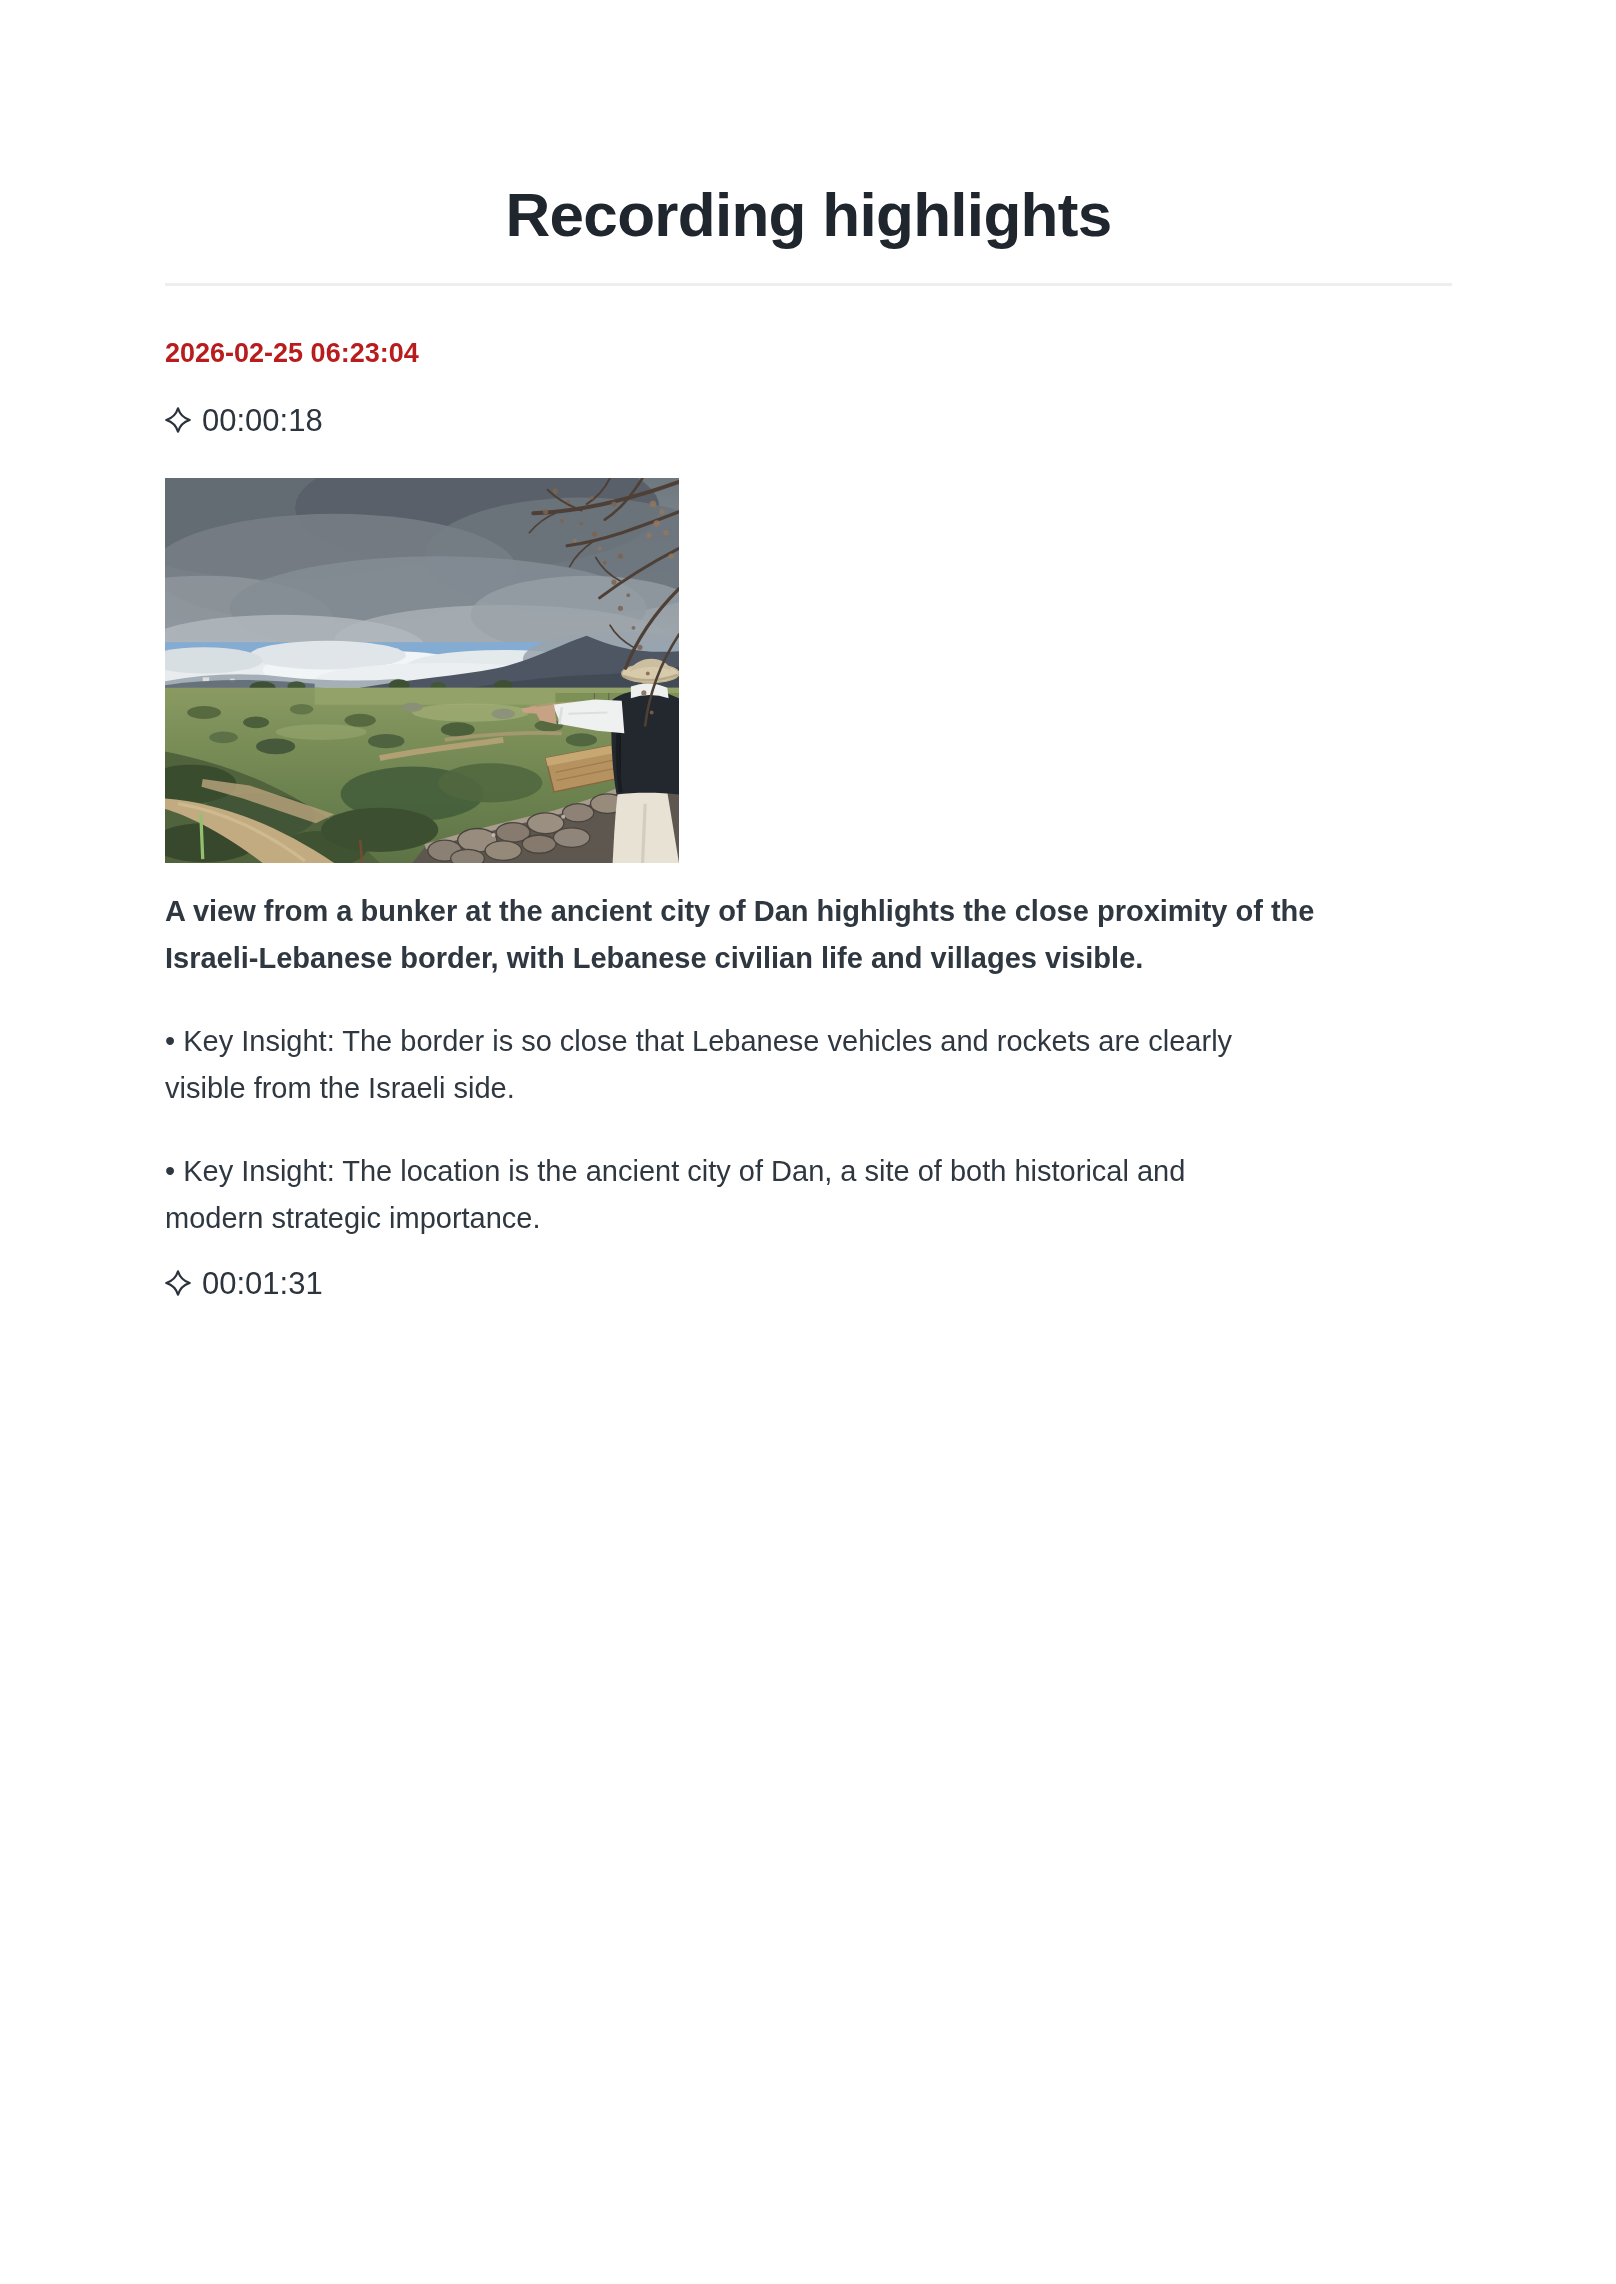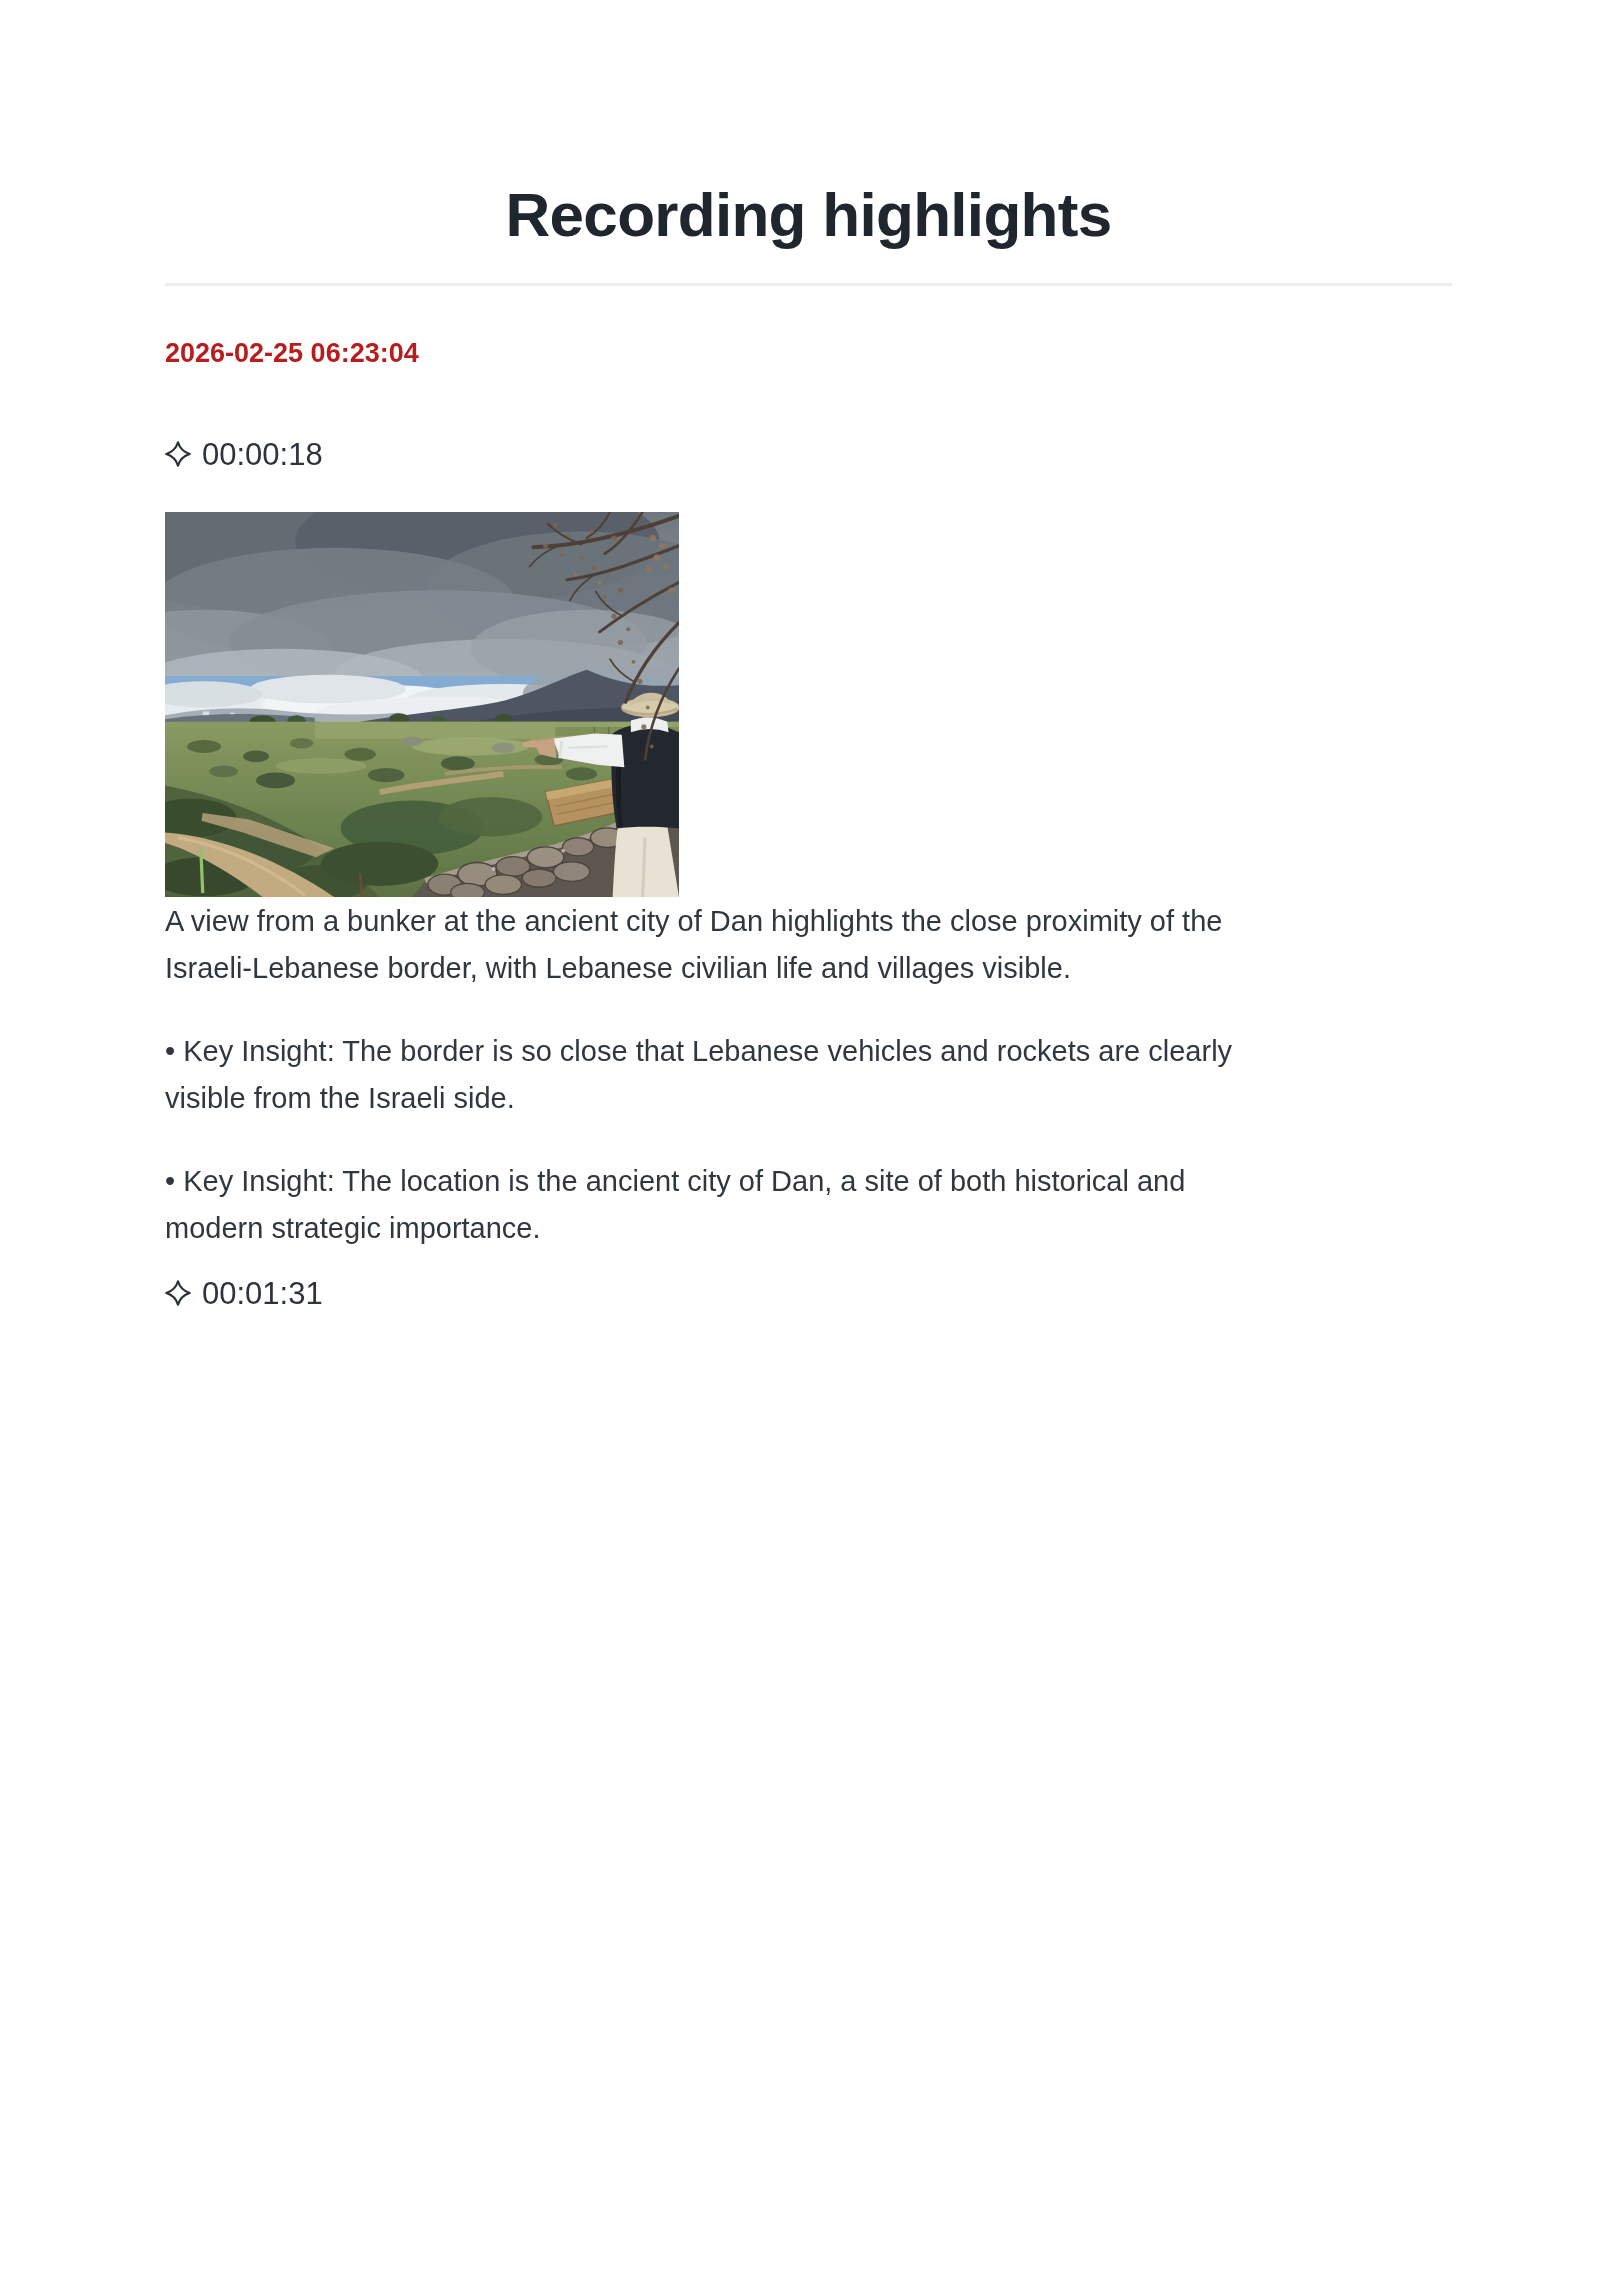--- a/index.html
+++ b/index.html
@@ -17,42 +17,42 @@
   }
   hr.divider { border: none; height: 2.6px; background: #edeef0; margin: 36px 0 0 0; }
 
   .date {
     margin-top: 51px;
     font-size: 27px; line-height: 33px; font-weight: 700;
     color: #b91c1c;
   }
 
   .ts-row {
-    margin-top: 65px;
+    margin-top: 31px;
     display: flex; align-items: center; gap: 11px;
     font-size: 31px; line-height: 39px; color: #2c343e;
   }
   .ts-row.end { margin-top: 22px; }
   .ts-row .sparkle { width: 26px; height: 26px; flex: 0 0 auto; }
 
   .photo {
     margin-top: 38px;
     width: 514px; height: 385px;
     overflow: hidden; background: #9aa3a9;
   }
   .photo svg { display: block; width: 514px; height: 385px; }
 
   p.body {
     margin: 36px 0 0 0;
     font-size: 29px; line-height: 47px;
     color: #2f3740;
     white-space: pre-line;
     max-width: 1287px;
   }
-  p.body.first { margin-top: 1px; }
+  p.body.first { margin-top: 25px; font-weight: bold; }
 </style>
 </head>
 <body>
 
 <div class="page">
 
   <h1 class="title">Recording highlights</h1>
 
   <hr class="divider">
 

